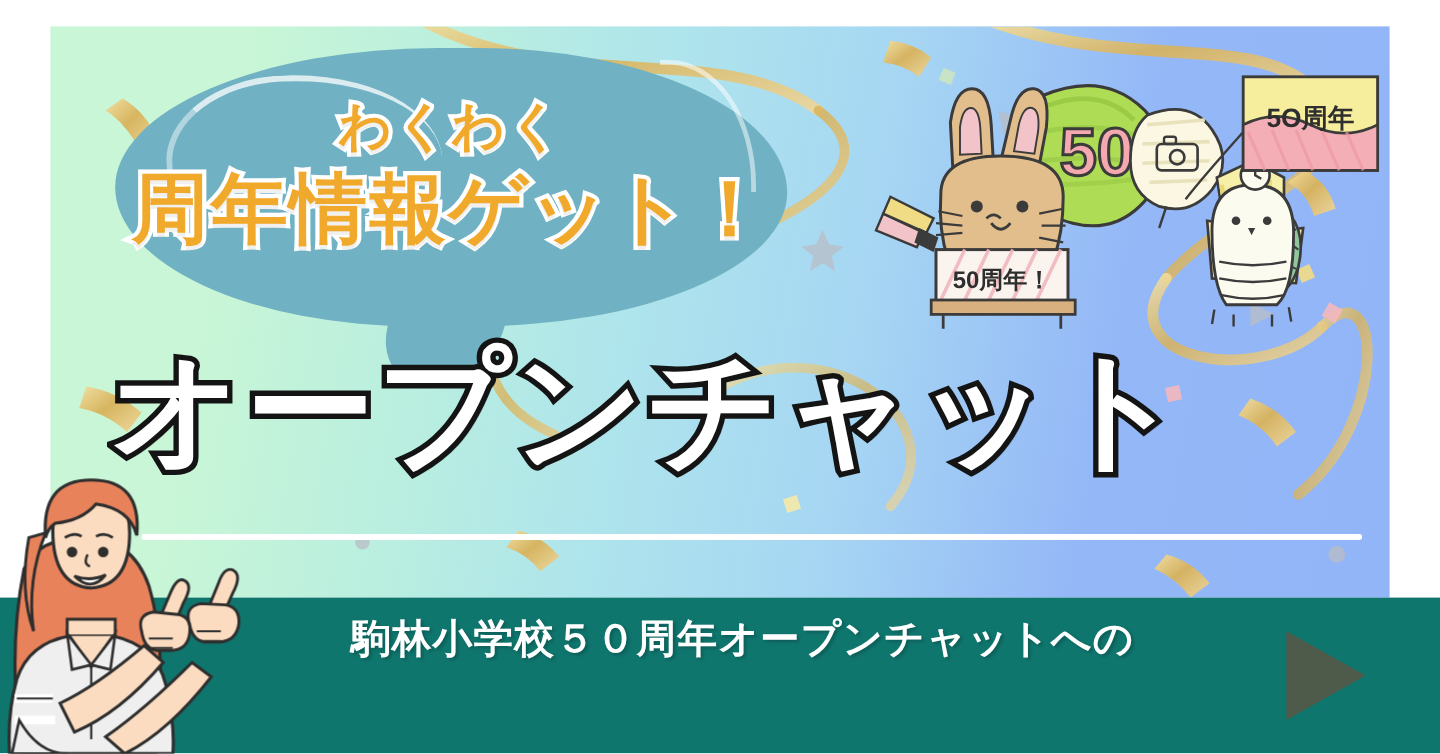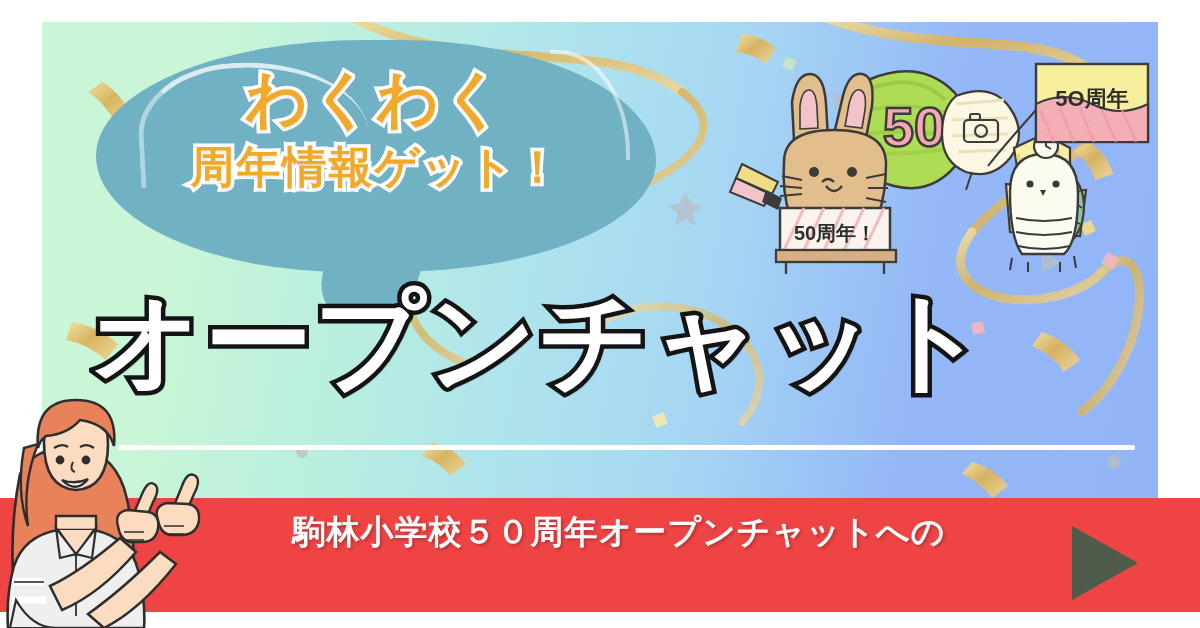--- a/index.html
+++ b/index.html
@@ -77,22 +77,22 @@
   }
   .bubble-line {
     display: block;
     color: #F0A92A;
     font-weight: 900;
     letter-spacing: 2px;
     -webkit-text-stroke: 7px #ffffff;
     paint-order: stroke fill;
     text-shadow: 0 3px 0 rgba(0,0,0,.06);
   }
-  .bubble-line.l1 { font-size: 62px; }
-  .bubble-line.l2 { font-size: 44px; margin-top: 10px; }
+  .bubble-line.l1 { font-size: 44px; margin-top: 16px; }
+  .bubble-line.l2 { font-size: 64px; margin-top: 10px; }
 
   
   #headline {
     position: absolute;
     left: 50px; top: 262px;
     width: 1070px;
     font-size: 108px;
     font-weight: 900;
     color: #ffffff;
     letter-spacing: 2px;
@@ -119,22 +119,22 @@
     left: 76px; top: 423px;
     width: 1017px; height: 5px;
     background: #ffffff;
     border-radius: 2px;
   }
 
   
   #bar {
     position: absolute;
     left: 0; top: 498px;
-    width: 1200px; height: 114px;
-    background: #ef4444;
+    width: 1200px; height: 130px;
+    background: #0f766e;
   }
   #bar-text {
     position: absolute;
     left: 196px; top: 10px;
     width: 846px;
     text-align: center;
     color: #ffffff;
     font-size: 33px;
     font-weight: 700;
     line-height: 1.45;

